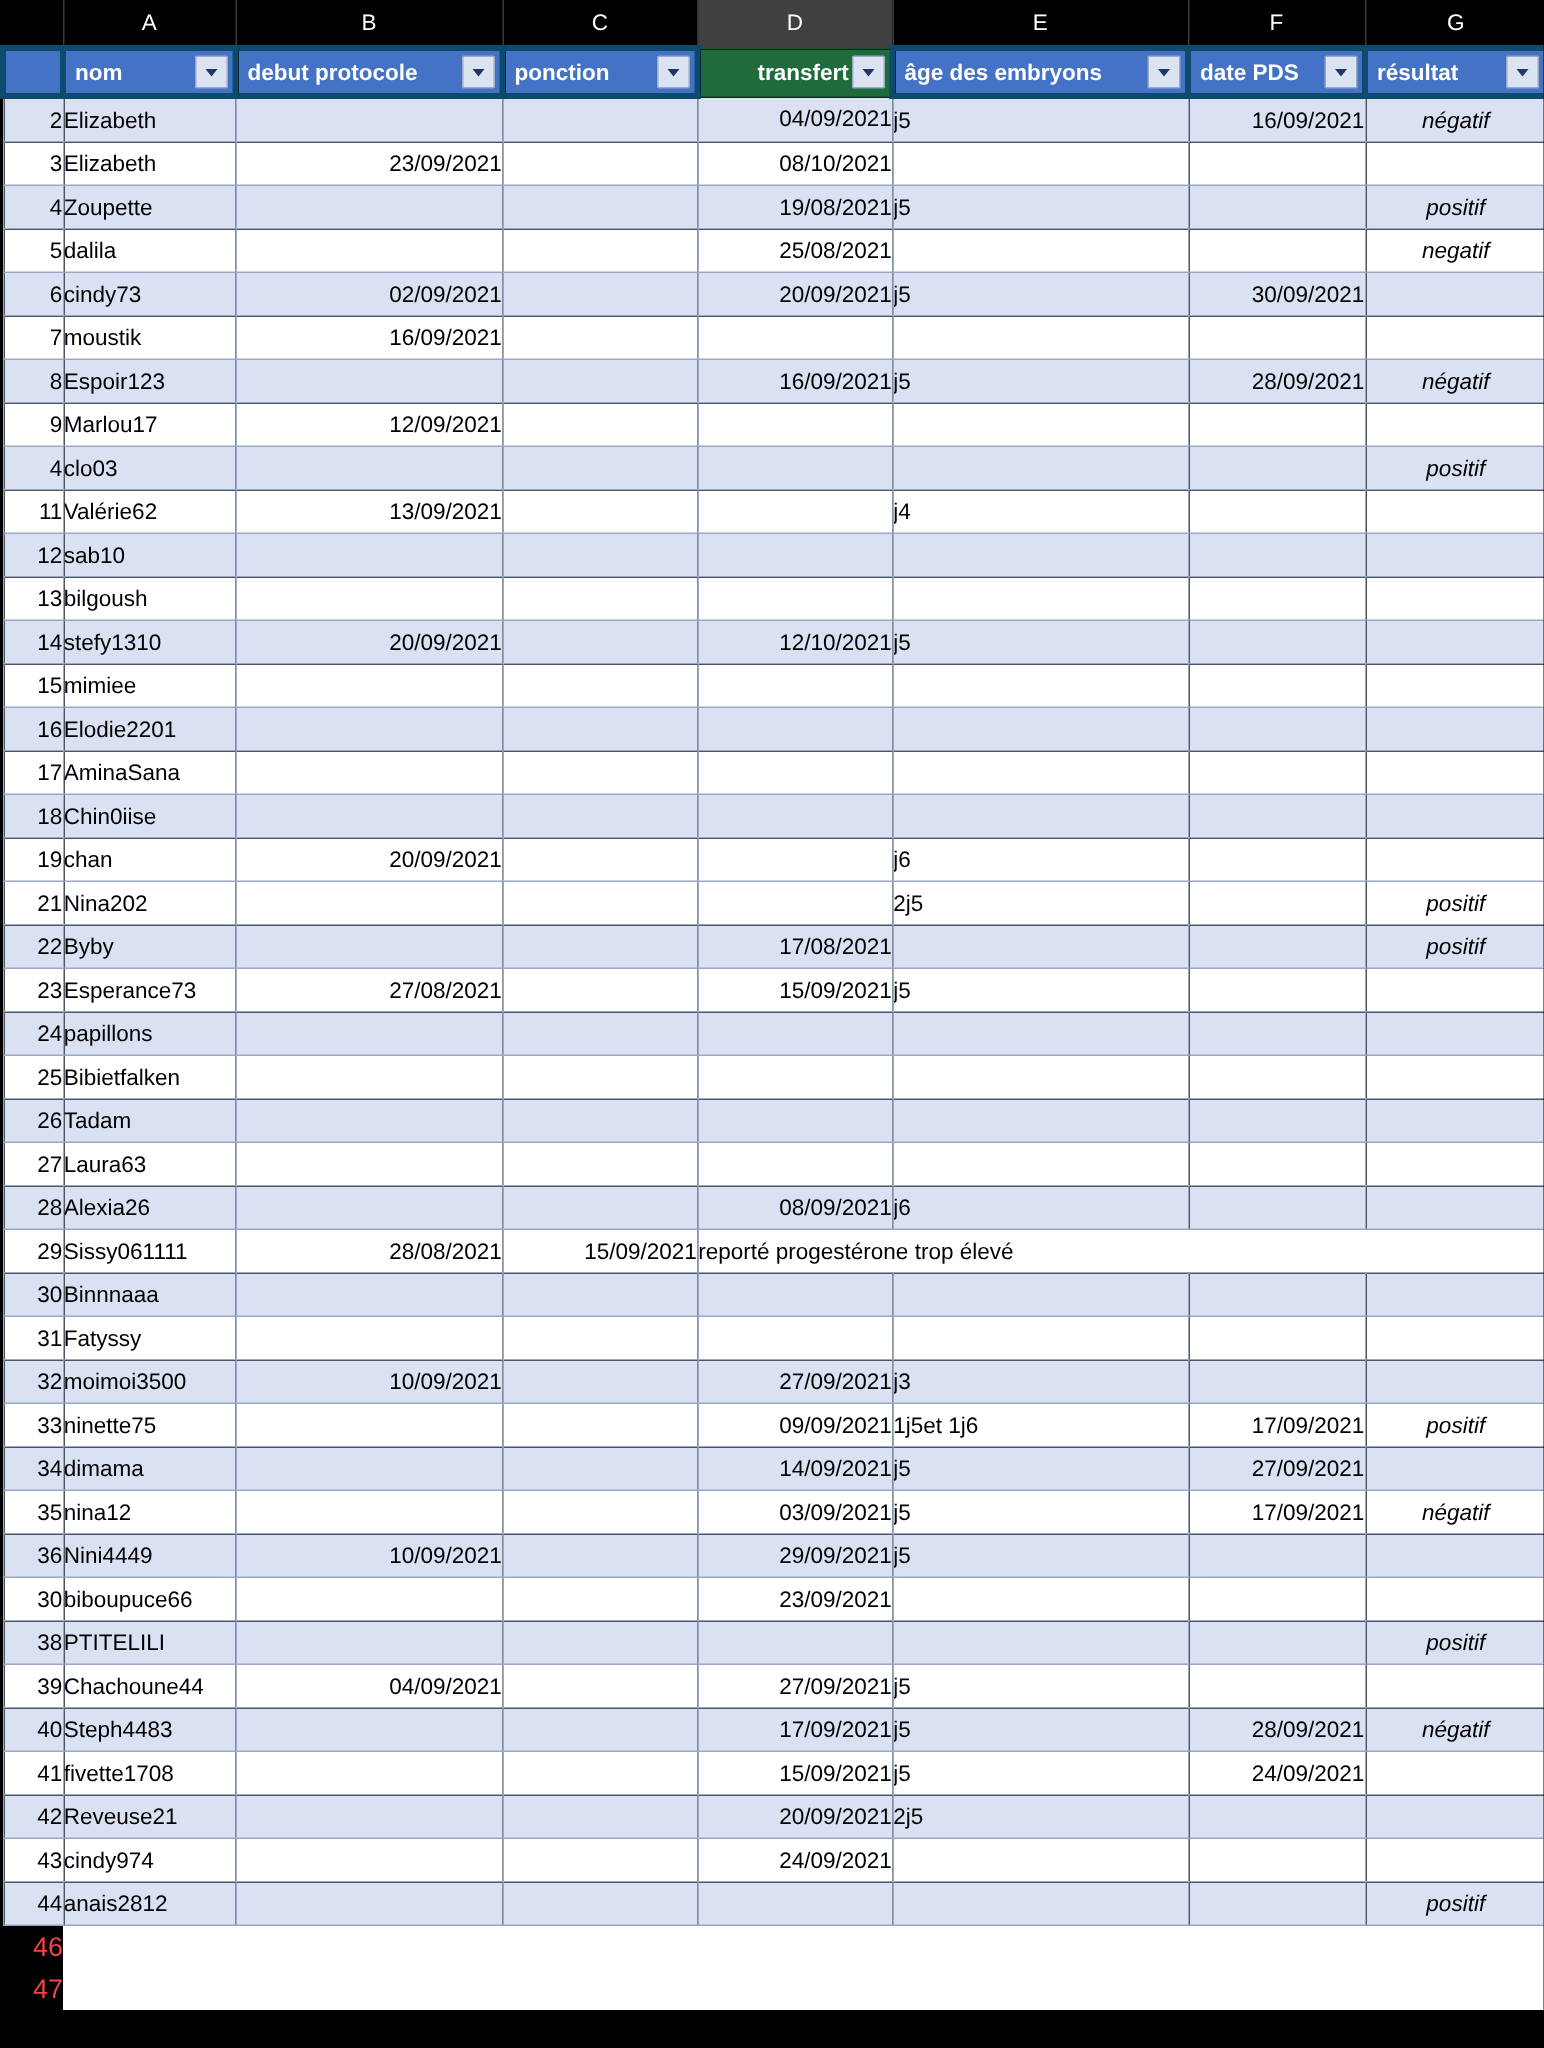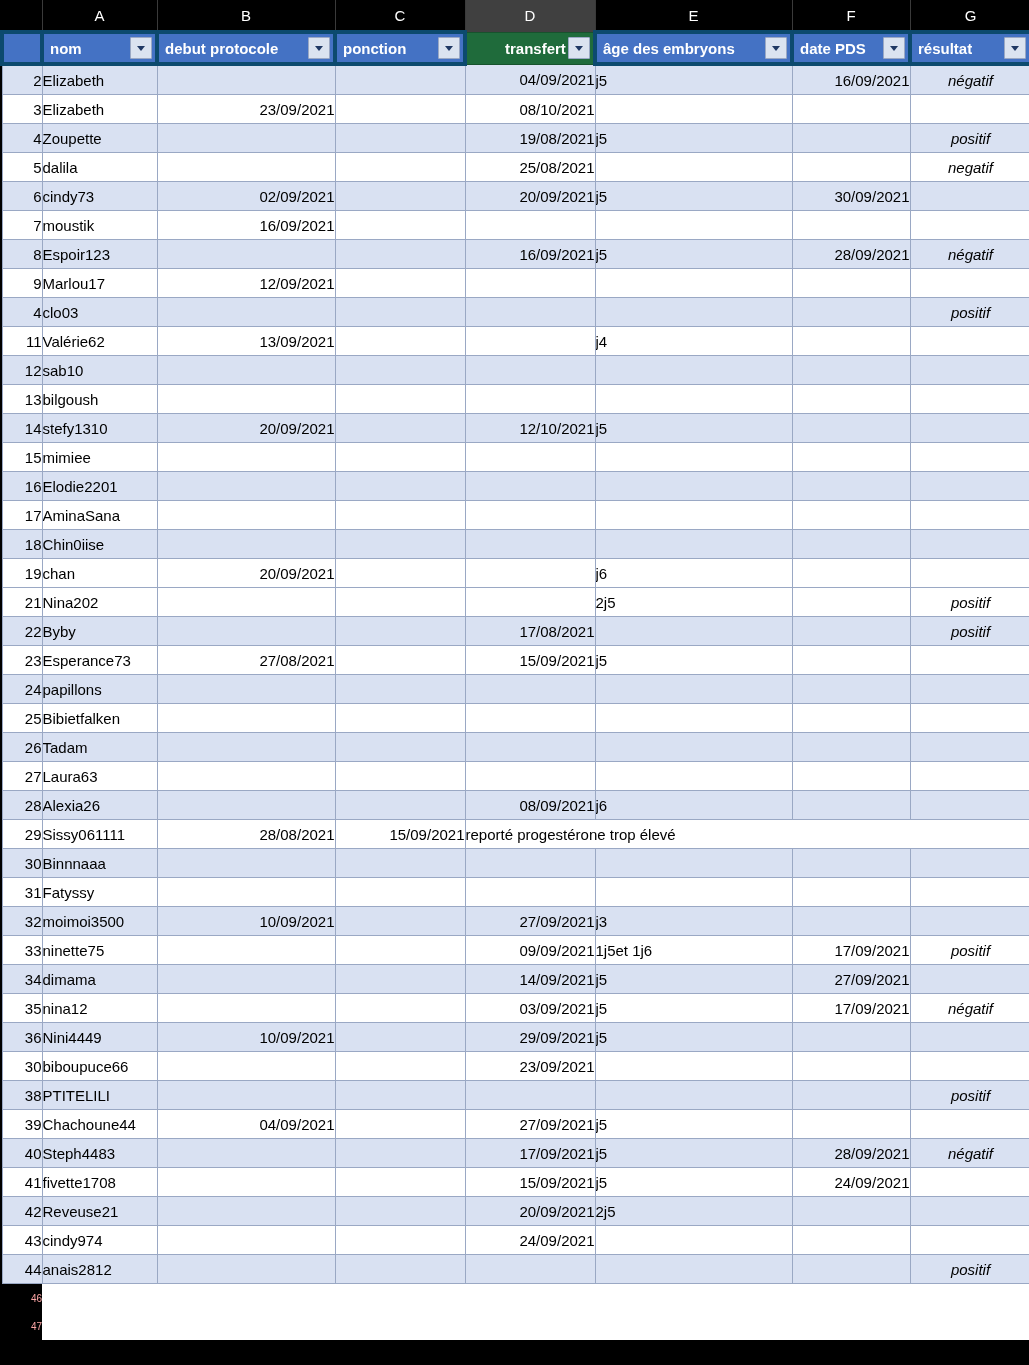--- a/index.html
+++ b/index.html
@@ -21,21 +21,21 @@
     text-align:center;
     vertical-align:middle;
     border-right:1px solid #3a3a3a;
     font-weight:400;
   }
   .colhead td.sel{background:#404040;color:#fff;}
   .colhead td.corner{background:#000;border-right:1px solid #3a3a3a;}
 
   
   td.rownum{
-    background:#000;color:#fca5a5;font-size:10px;
+    background:#000;color:#ef4444;font-size:18px;
     text-align:right;padding-right:3px;
     width:40px;
     border-bottom:1px solid #000;
   }
 
   
   tr.filterrow td{
     height:28px;
     background:#4472c4;
     color:#ffffff;

